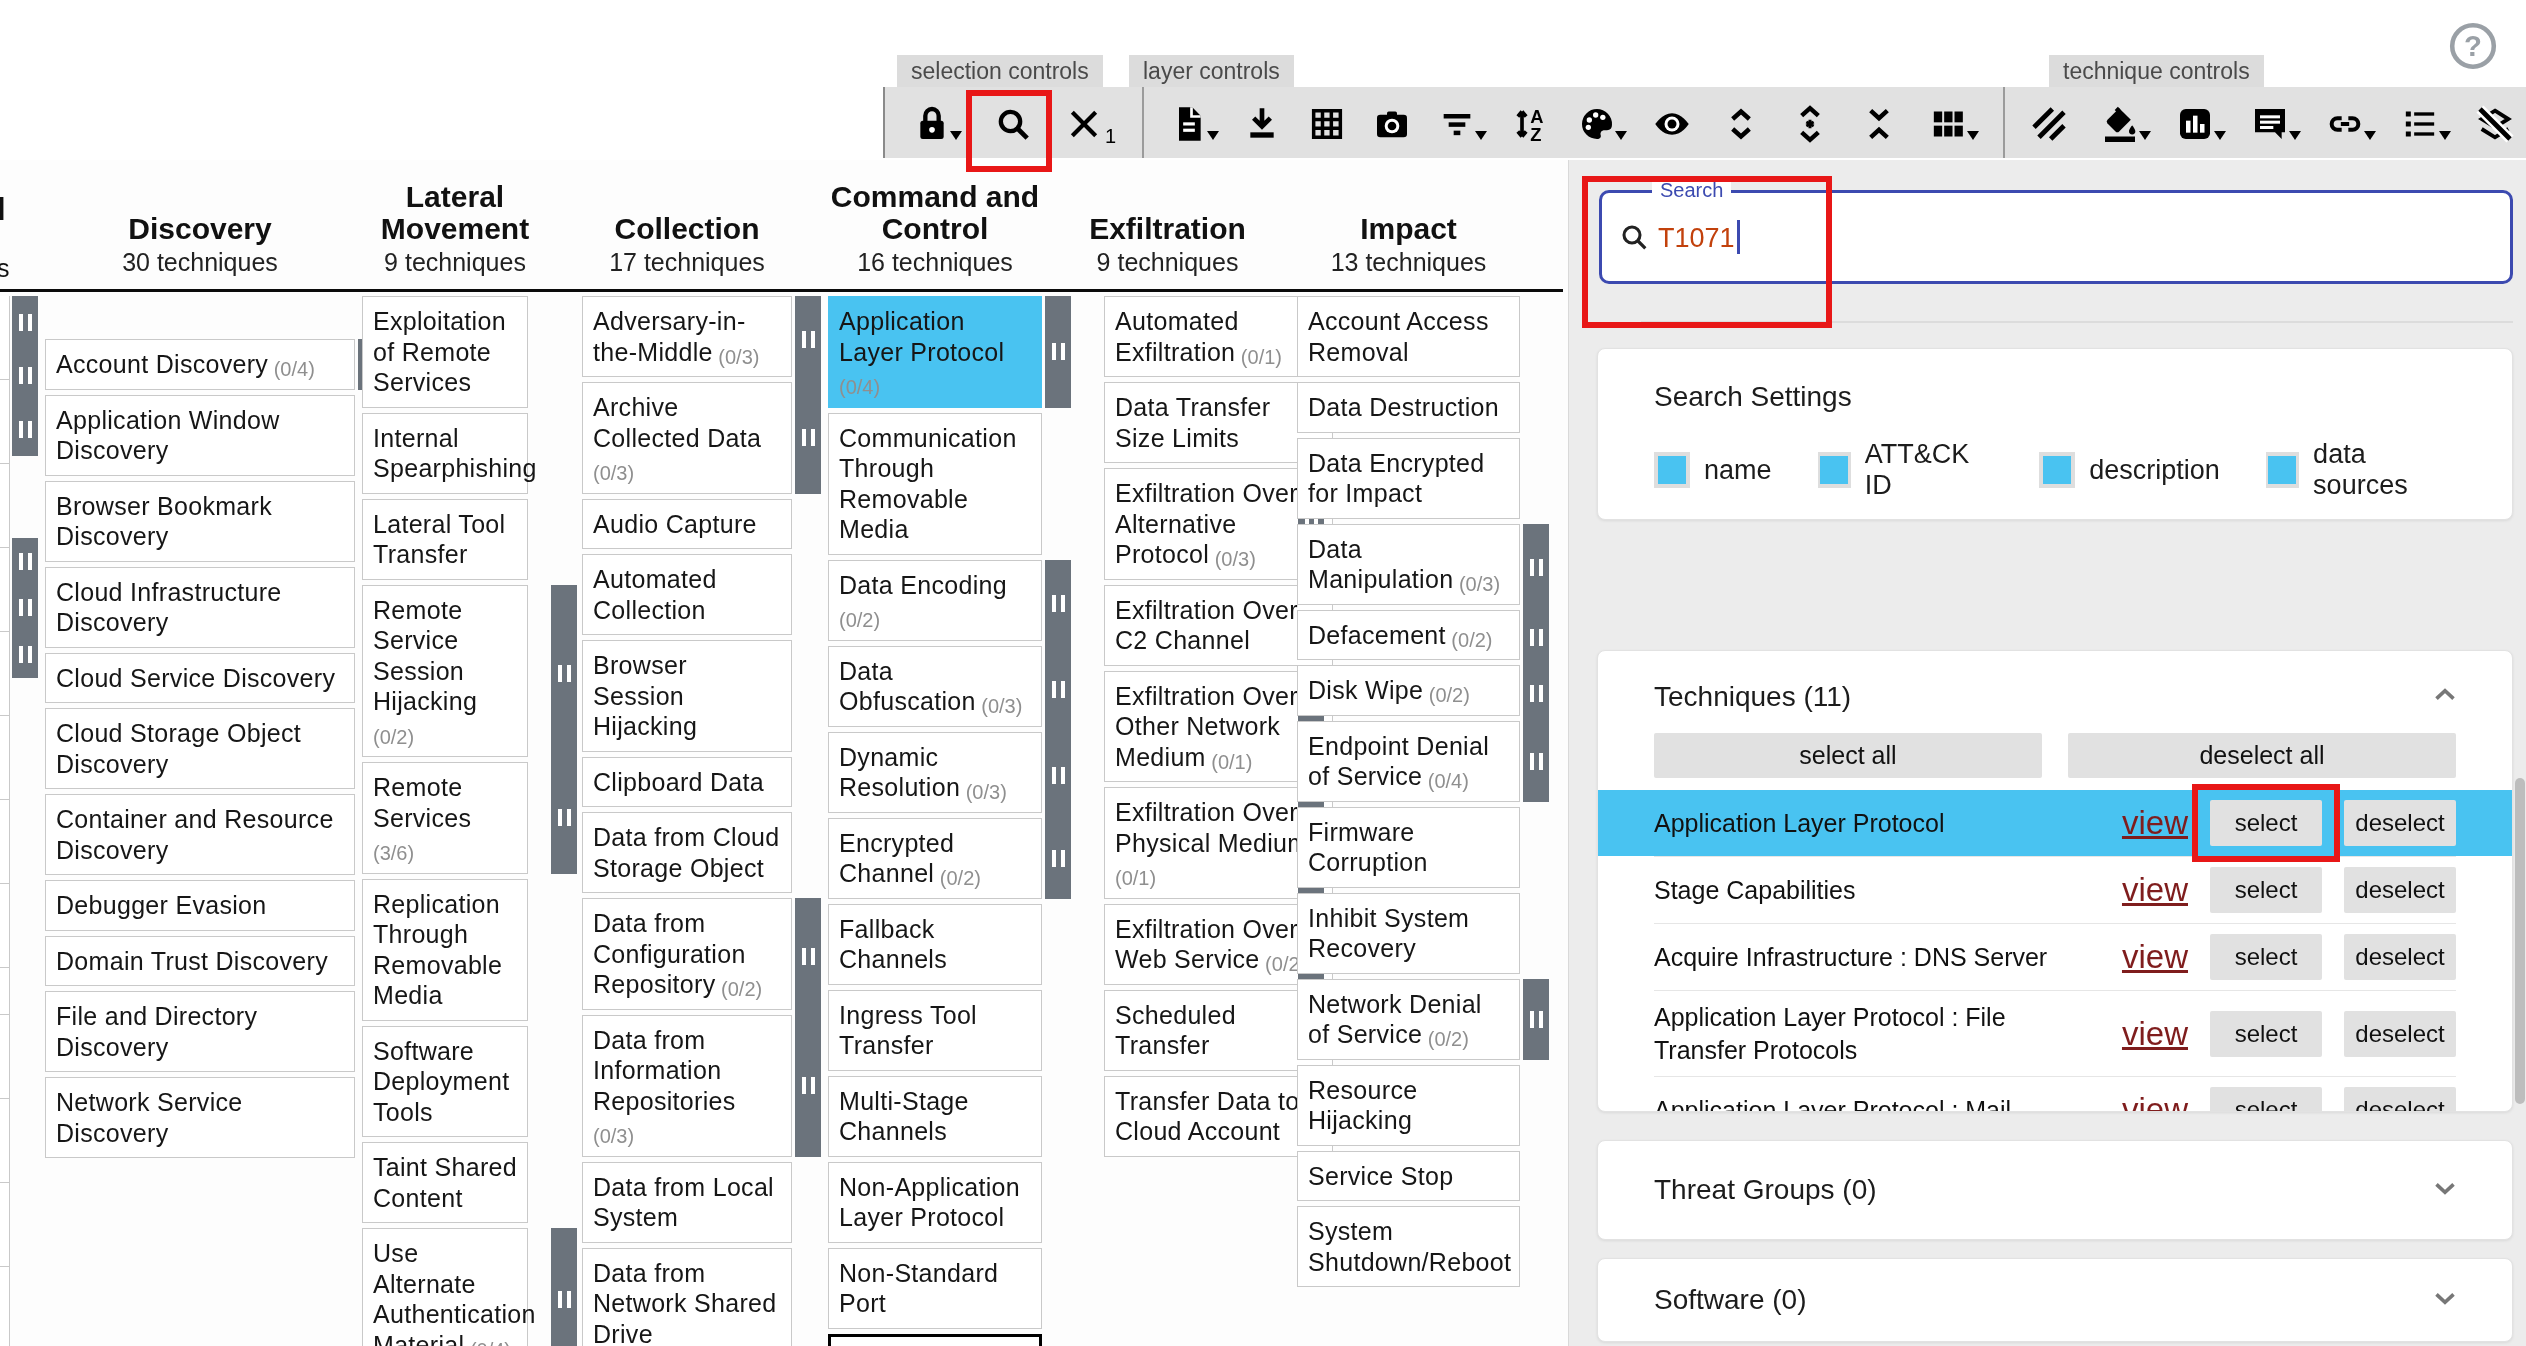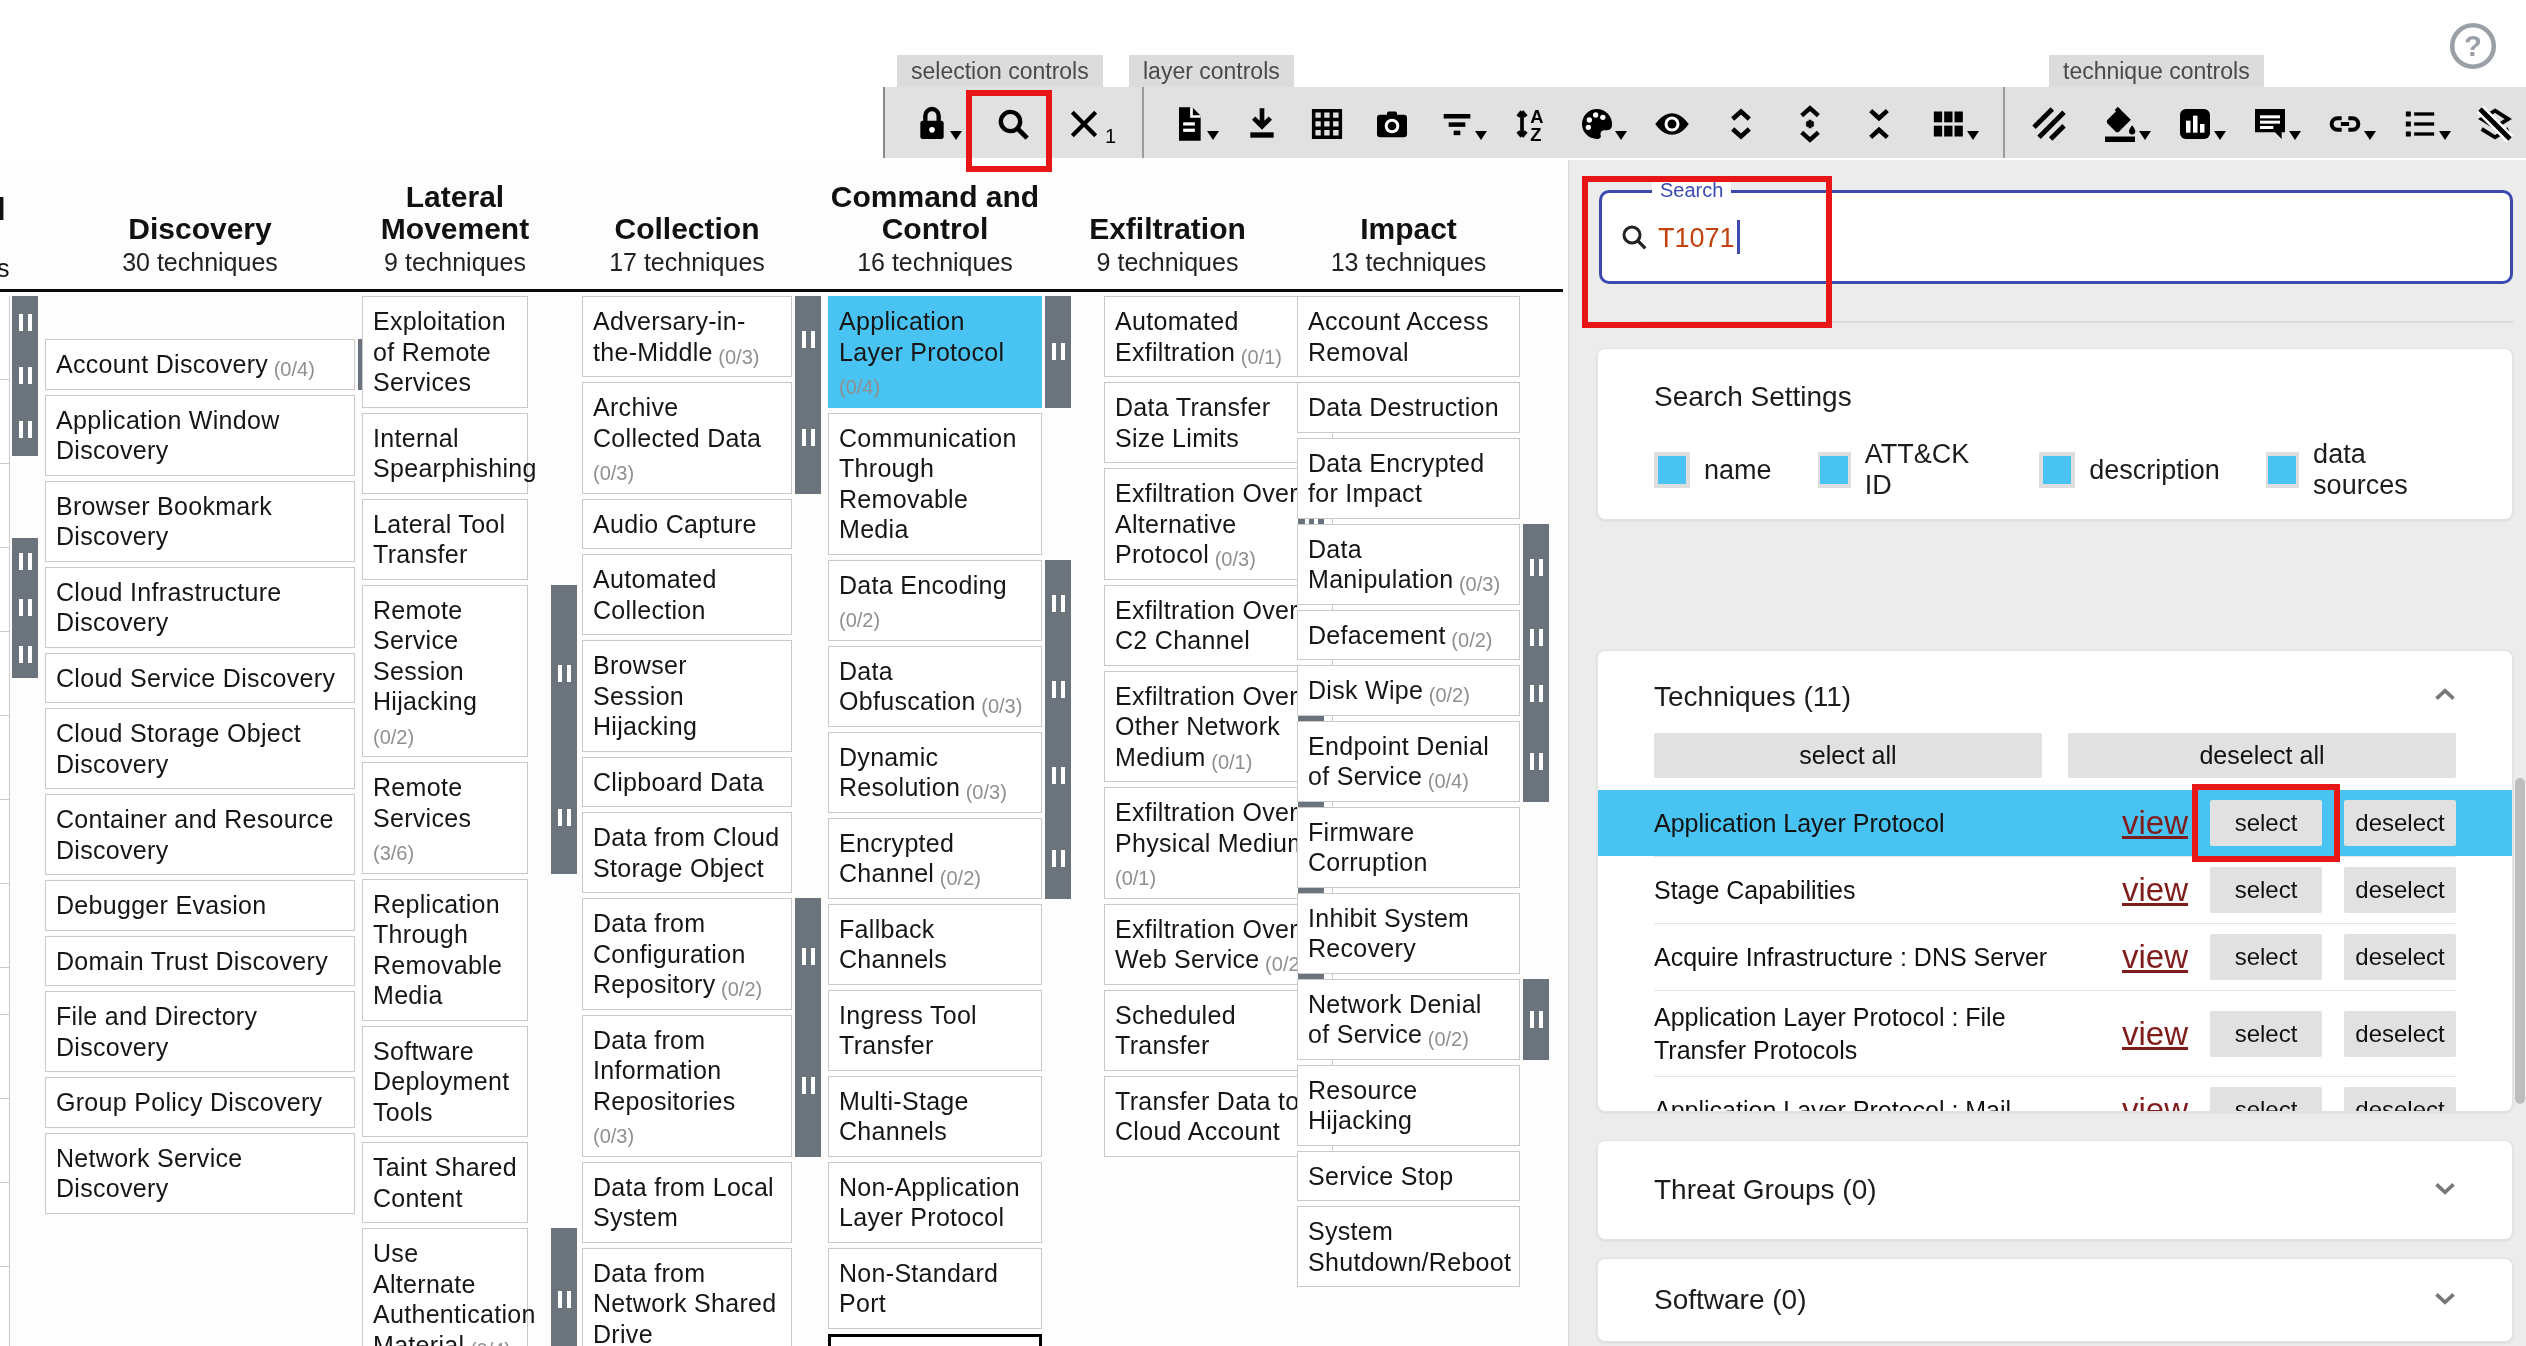--- a/index.html
+++ b/index.html
@@ -333,23 +333,20 @@
         <div class="trow">
           <div class="tcell"><span>Debugger Evasion</span></div>
         </div>
         <div class="trow">
           <div class="tcell"><span>Domain Trust Discovery</span></div>
         </div>
         <div class="trow">
           <div class="tcell"><span>File and Directory Discovery</span></div>
         </div>
         <div class="trow">
-          <div class="tcell"><span>Group Policy Discovery</span></div>
-        </div>
-        <div class="trow">
           <div class="tcell"><span>Network Service Discovery</span></div>
         </div>
       </div>
       <div class="tac-header" style="left: 345px; width: 220px;">
         <div class="tac-name">Lateral Movement</div>
         <div class="tac-count">9 techniques</div>
       </div>
       <div class="tcol" style="left: 362px; width: 166px;">
         <div class="trow">
           <div class="tcell"><span>Exploitation of Remote Services</span></div>

